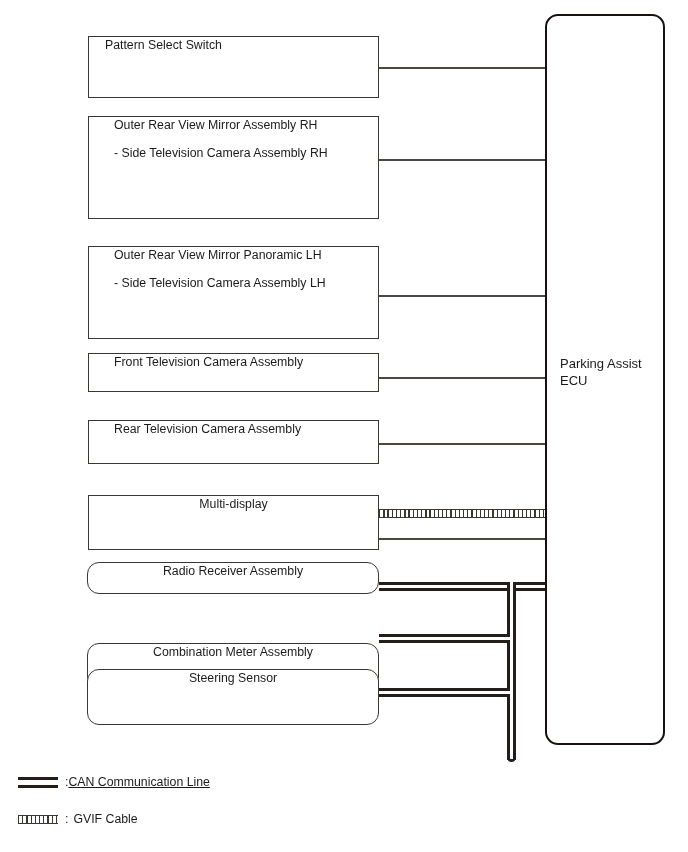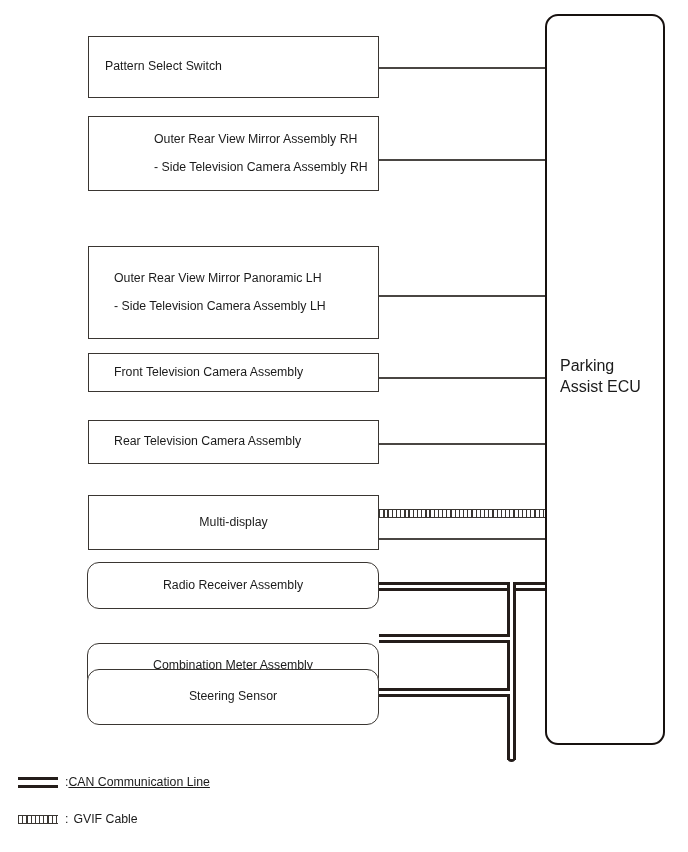--- a/index.html
+++ b/index.html
@@ -23,21 +23,21 @@
   .box {
     position: absolute;
     box-sizing: border-box;
     border: 1.6px solid #3a3632;
     background: #ffffff;
     font-size: 12.3px;
     line-height: 1.45;
     color: #1b1b1b;
     display: flex;
     flex-direction: column;
-    justify-content: center;
+    justify-content: flex-start;
   }
   .box.rounded { border-radius: 12px; }
   .box .line { display: block; white-space: nowrap; }
   .box.pad-left .line { padding-left: 16px; }
   .box.pad-left2 .line { padding-left: 25px; }
   .box.centered { align-items: center; }
   .box .gap { height: 10px; }
 
   
   .sigline {
@@ -130,36 +130,36 @@
   
   #ecu-box {
     position: absolute;
     box-sizing: border-box;
     border: 2px solid #17110f;
     border-radius: 13px;
     background: #ffffff;
   }
   #ecu-label {
     position: absolute;
-    font-size: 16px;
+    font-size: 13px;
     line-height: 1.32;
     color: #1b1b1b;
     white-space: pre-line;
   }
 </style>
 </head>
 <body>
 
 <div id="diagram">
 
   <div class="box pad-left" id="box-pattern-select-switch" style="left:88px; top:36px; width:291px; height:62px;">
     <span class="line">Pattern Select Switch</span>
   </div>
 
-  <div class="box pad-left2" id="box-mirror-rh" style="left:88px; top:116px; width:291px; height:75px;padding-left:40px;">
+  <div class="box pad-left2" id="box-mirror-rh" style="left:88px; top:116px; width:291px; height:103px;">
     <span class="line">Outer Rear View Mirror Assembly RH</span>
     <span class="gap"></span>
     <span class="line">- Side Television Camera Assembly RH</span>
   </div>
 
   <div class="box pad-left2" id="box-mirror-lh" style="left:88px; top:246px; width:291px; height:93px;">
     <span class="line">Outer Rear View Mirror Panoramic LH</span>
     <span class="gap"></span>
     <span class="line">- Side Television Camera Assembly LH</span>
   </div>
@@ -169,21 +169,21 @@
   </div>
 
   <div class="box pad-left2" id="box-rear-camera" style="left:88px; top:420px; width:291px; height:44px;">
     <span class="line">Rear Television Camera Assembly</span>
   </div>
 
   <div class="box centered" id="box-multi-display" style="left:88px; top:495px; width:291px; height:55px;">
     <span class="line">Multi-display</span>
   </div>
 
-  <div class="box rounded centered" id="box-radio-receiver" style="left:87px; top:562px; width:292px; height:47px;">
+  <div class="box rounded centered" id="box-radio-receiver" style="left:87px; top:562px; width:292px; height:32px;">
     <span class="line">Radio Receiver Assembly</span>
   </div>
 
   <div class="box rounded centered" id="box-combination-meter" style="left:87px; top:643px; width:292px; height:46px;">
     <span class="line">Combination Meter Assembly</span>
   </div>
 
   <div class="box rounded centered" id="box-steering-sensor" style="left:87px; top:669px; width:292px; height:56px;">
     <span class="line">Steering Sensor</span>
   </div>

